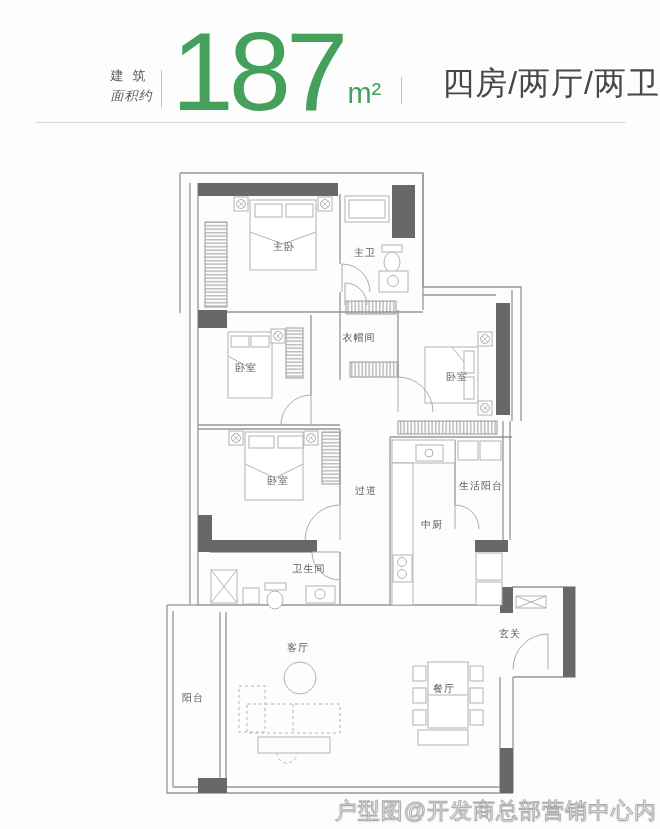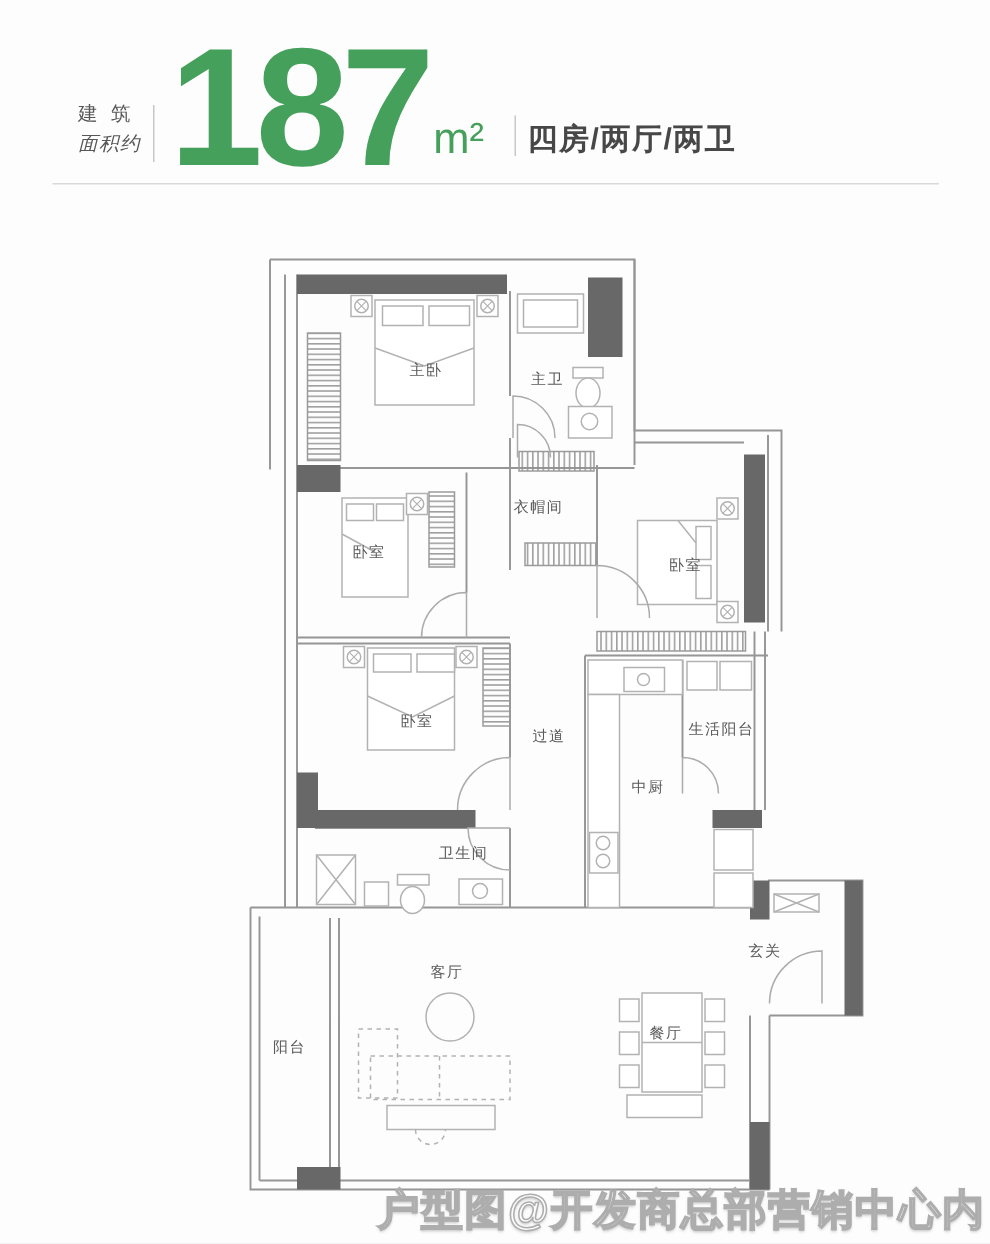--- a/index.html
+++ b/index.html
@@ -1,36 +1,36 @@
 <!DOCTYPE html>
 <html style="--accent: #45a05c;"><head>
 <meta charset="utf-8">
 <style>
   html,body{margin:0;padding:0;background:#e9e9e9;}
   .page{position:relative;width:660px;height:829px;background:#fdfdfd;overflow:hidden;
         font-family:"Liberation Sans",sans-serif;}
   
   .hdr{position:absolute;top:0;left:0;width:660px;height:122px;display:flex;align-items:flex-end;
-       padding-left:52px;box-sizing:border-box;}
+       padding-left:52px;box-sizing:border-box;justify-content:flex-end;}
   .area-label{font-size:13px;color:#575757;line-height:20px;margin-bottom:16px;}
   .area-label .l1{display:block;letter-spacing:9px;}
   .area-label .l2{display:block;letter-spacing:1px;font-style:italic;}
   .vdiv1{width:1px;height:38px;background:#c7c7c7;margin:0 10px 14px 6px;}
   .big-num{font-size:112px;line-height:88px;letter-spacing:-5px;color:var(--accent,#45a05c);
-           margin-bottom:6px;font-weight:700;}
+           margin-bottom:6px;font-weight:400;}
   .unit{font-size:29px;color:var(--accent,#45a05c);margin:0 4px 12px 4px;font-weight:400;}
   .vdiv2{width:1px;height:27px;background:#c7c7c7;margin:0 0 18px 16px;}
-  .layout-text{font-size:20px;font-weight:700;color:#474747;letter-spacing:1px;margin:0 0 16px 8px;}
+  .layout-text{font-size:32px;font-weight:400;color:#474747;letter-spacing:1px;margin:0 0 16px 40px;}
   .header-rule{position:absolute;top:122px;left:35px;width:591px;height:0;border-top:1px solid #d9d9d9;}
   
   #plan-svg{position:absolute;left:0;top:0;}
   .room-label{font-size:10px;fill:#595959;letter-spacing:1px;text-anchor:middle;
               font-family:"Liberation Sans",sans-serif;}
   
-  .watermark{position:absolute;right:3px;bottom:3px;font-size:28px;font-weight:700;white-space:nowrap;
+  .watermark{position:absolute;right:3px;bottom:3px;font-size:22px;font-weight:400;white-space:nowrap;
              color:rgba(255,255,255,0.92);-webkit-text-stroke:1px #adadad;
              text-shadow:0 1px 2px rgba(130,130,130,0.45);letter-spacing:1px;}
 </style>
 </head>
 <body>
 
 <div class="page">
 
   <div class="hdr">
     <div class="area-label">

